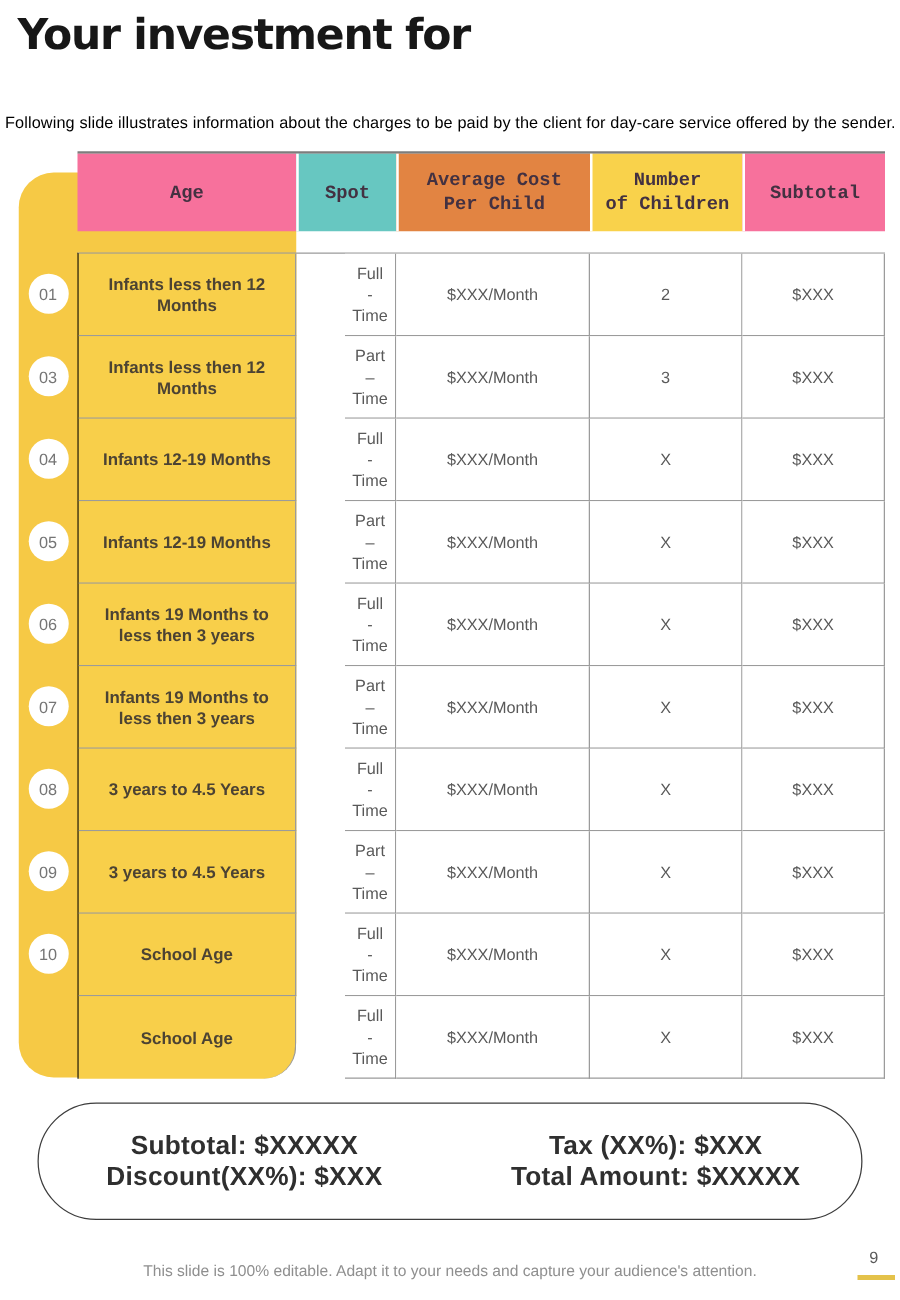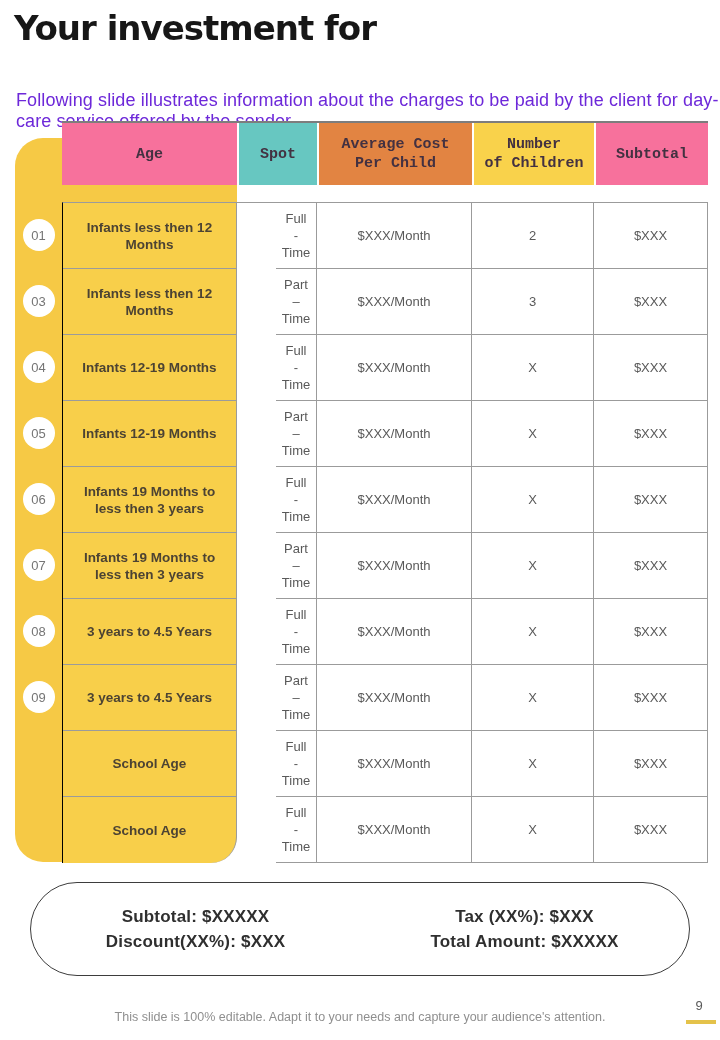--- a/index.html
+++ b/index.html
@@ -20,24 +20,24 @@
     top: 6px;
     font-family: "DejaVu Sans", sans-serif;
     font-weight: 800;
     font-size: 34px;
     line-height: 45px;
     letter-spacing: -1px;
     color: #171717;
   }
   .subtitle {
     position: absolute;
-    left: 16px;
+    left: 4px;
     top: 90px;
-    font-size: 18px;
-    color: #6d28d9;
+    font-size: 13px;
+    color: #000000;
     letter-spacing: 0.1px;
   }
 
   
   .yellow-panel {
     position: absolute;
     left: 15px;
     top: 138px;
     width: 222px;
     height: 724px;
@@ -150,21 +150,21 @@
     border: 1.4px solid #3d3d3d;
     border-radius: 47px;
     background: #ffffff;
     display: flex;
     align-items: center;
   }
   .summary-col {
     width: 50%;
     text-align: center;
     font-weight: bold;
-    font-size: 17px;
+    font-size: 21px;
     line-height: 25px;
     color: #2F2F2F;
     letter-spacing: 0.2px;
   }
 
   
   .footer-note {
     position: absolute;
     left: 0;
     top: 1010px;
@@ -221,20 +221,23 @@
         <div class="badge">06</div>
       </div>
     <div class="badge-slot">
         <div class="badge">07</div>
       </div>
     <div class="badge-slot">
         <div class="badge">08</div>
       </div>
     <div class="badge-slot">
         <div class="badge">09</div>
+      </div>
+    <div class="badge-slot">
+        <div class="badge">10</div>
       </div>
   </div>
 
   <div class="thead">
     <div class="hcell h-pink">Age</div>
     <div class="hcell h-teal">Spot</div>
     <div class="hcell h-orange">Average Cost
 Per Child</div>
     <div class="hcell h-yellow">Number
 of Children</div>

